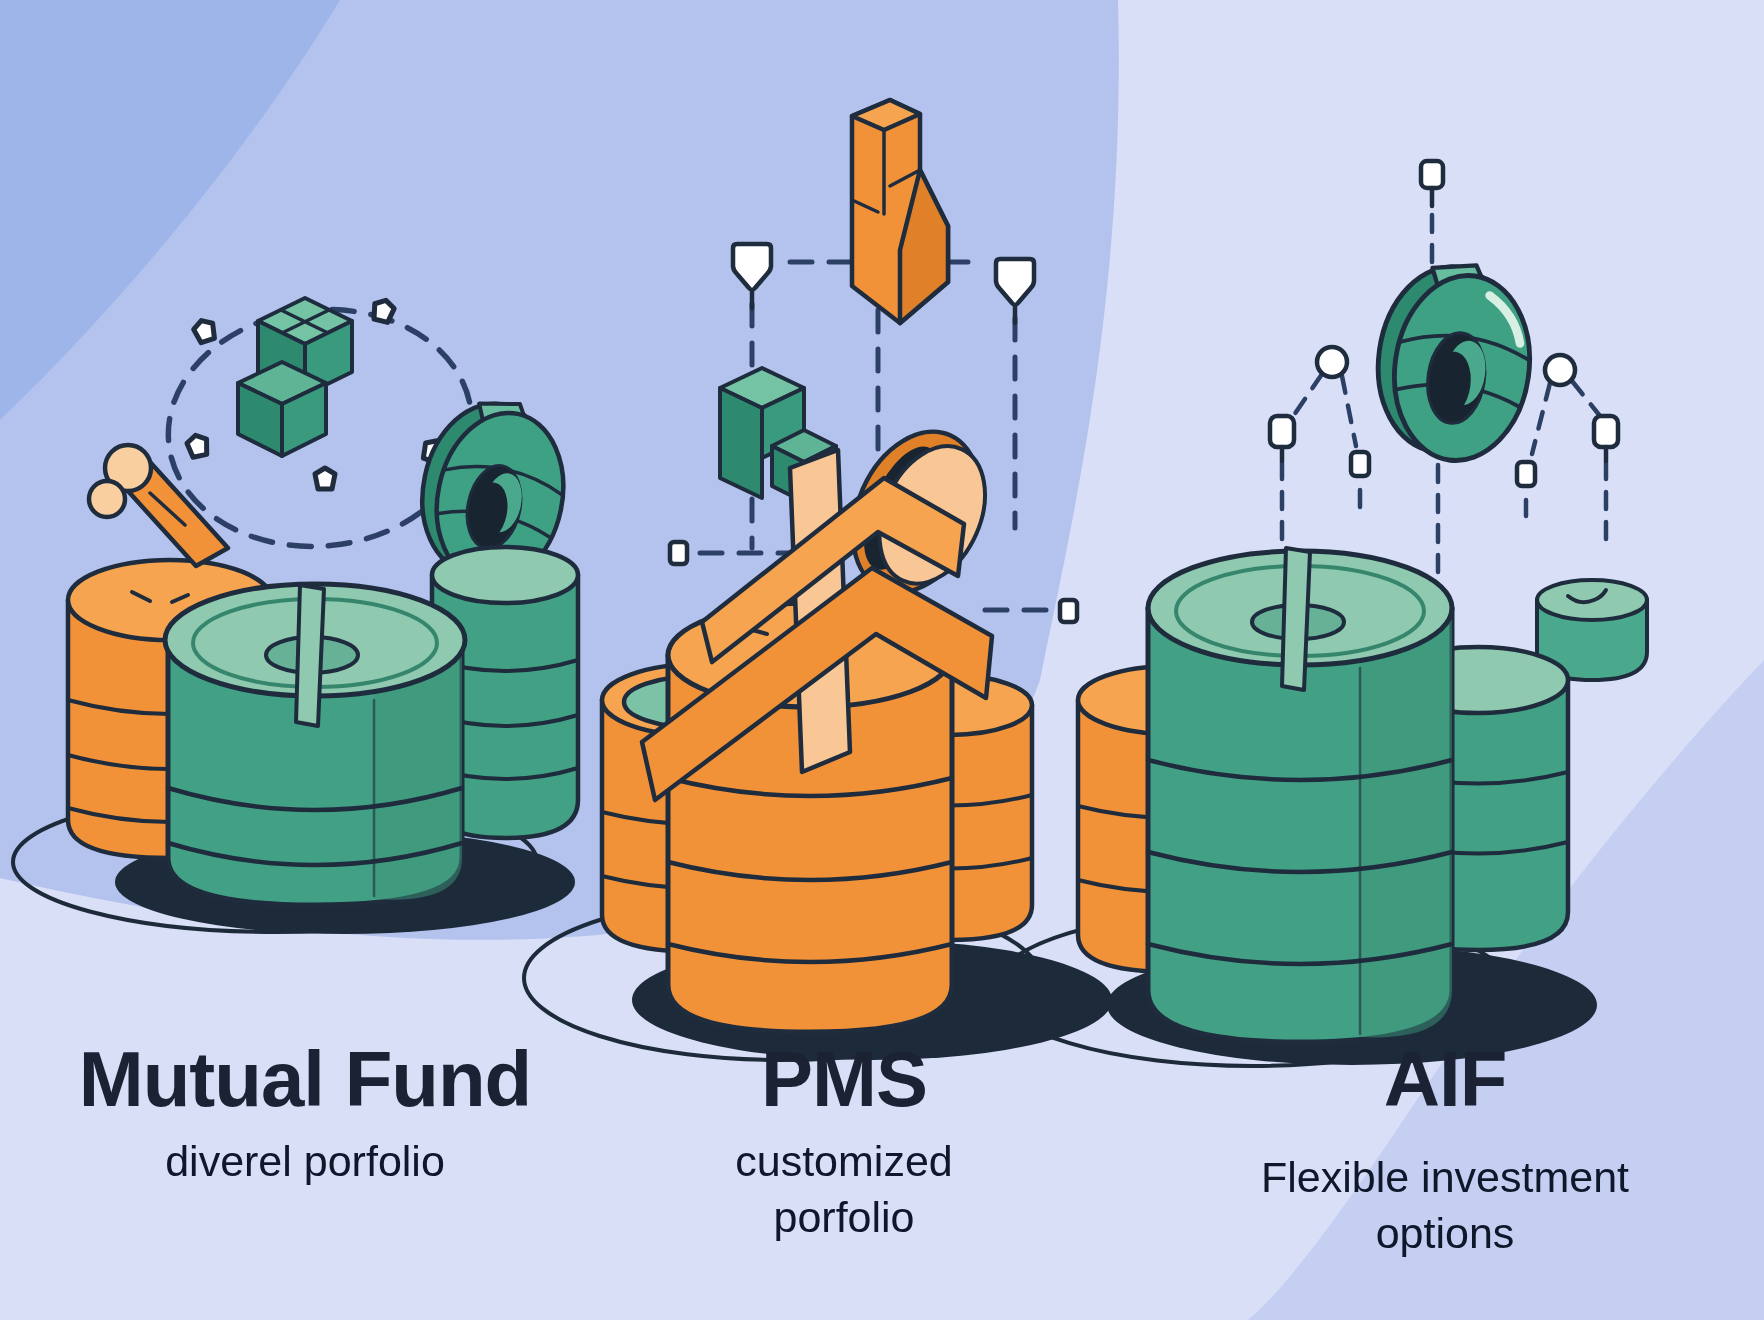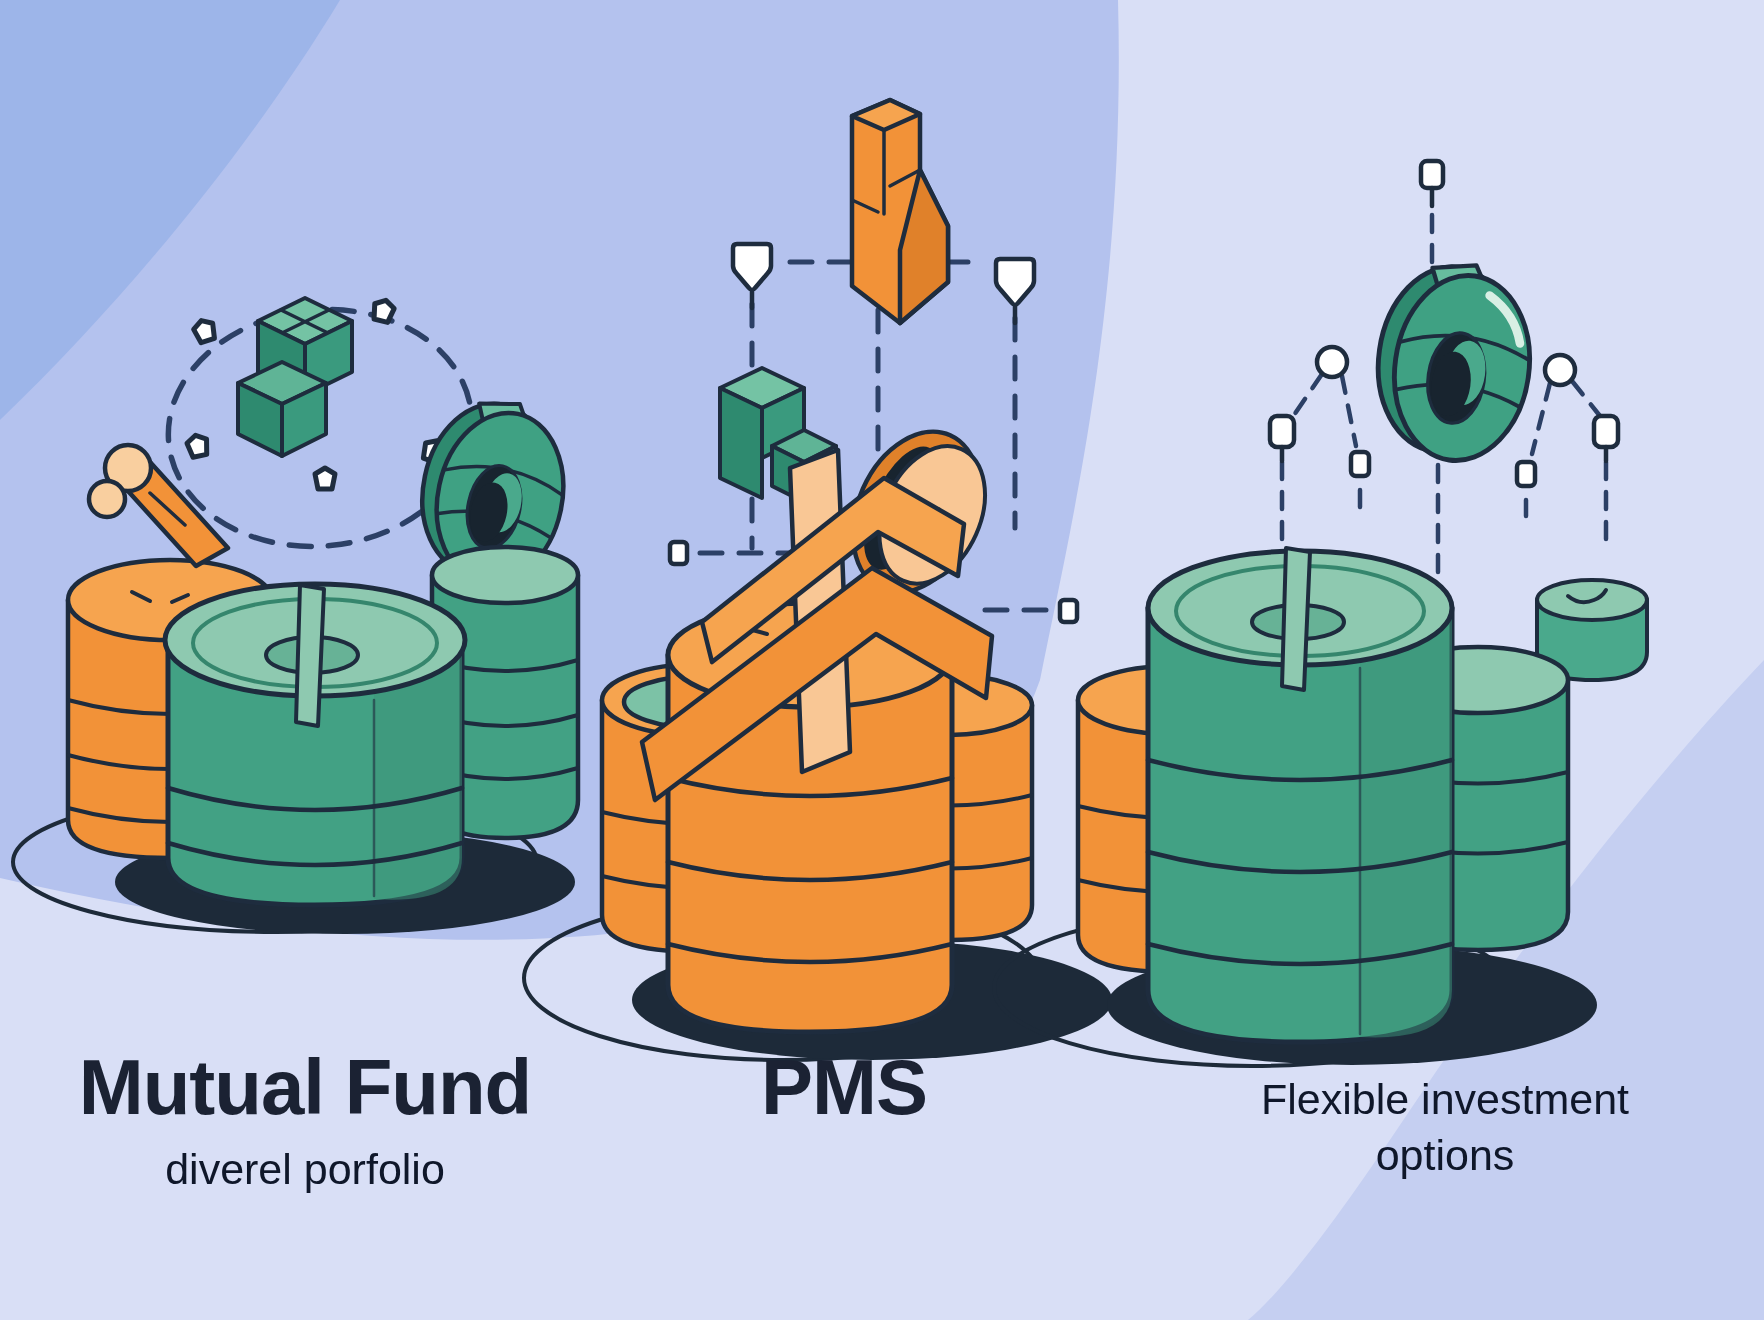--- a/index.html
+++ b/index.html
@@ -5,21 +5,21 @@
   html,body{margin:0;padding:0;}
   body{
     width:1764px;height:1320px;position:relative;overflow:hidden;
     font-family:"Liberation Sans", sans-serif;
     background:#d9dff6;
   }
   #scene{position:absolute;left:0;top:0;width:1764px;height:1320px;}
   .labels{position:absolute;left:0;top:0;width:1764px;height:1320px;pointer-events:none;}
   .label-block{position:absolute;text-align:center;}
   .label-block h2{
-    margin:8px;font-size:78px;font-weight:bold;letter-spacing:-1px;
+    margin:0;font-size:78px;font-weight:bold;letter-spacing:-1px;
     color:#1b2233;line-height:1.0;
   }
   .label-block .sub{
     margin:16px auto 0 auto;font-size:43px;font-weight:400;
     color:#0f172a;line-height:1.3;
   }
   .lb-mf{left:55px;top:1040px;width:500px;}
   .lb-pms{left:614px;top:1040px;width:460px;}
   .lb-pms .sub{max-width:330px;}
   .lb-aif{left:1185px;top:1040px;width:520px;}
@@ -272,17 +272,19 @@
   </g>
 </svg>
 
 <div class="labels">
   <div class="label-block lb-mf">
     <h2>Mutual Fund</h2>
     <p class="sub">diverel porfolio</p>
   </div>
   <div class="label-block lb-pms">
     <h2>PMS</h2>
+    <p class="sub">customized porfolio</p>
   </div>
   <div class="label-block lb-aif">
+    <h2>AIF</h2>
     <p class="sub">Flexible investment options</p>
   </div>
 </div>
 
 </body></html>

